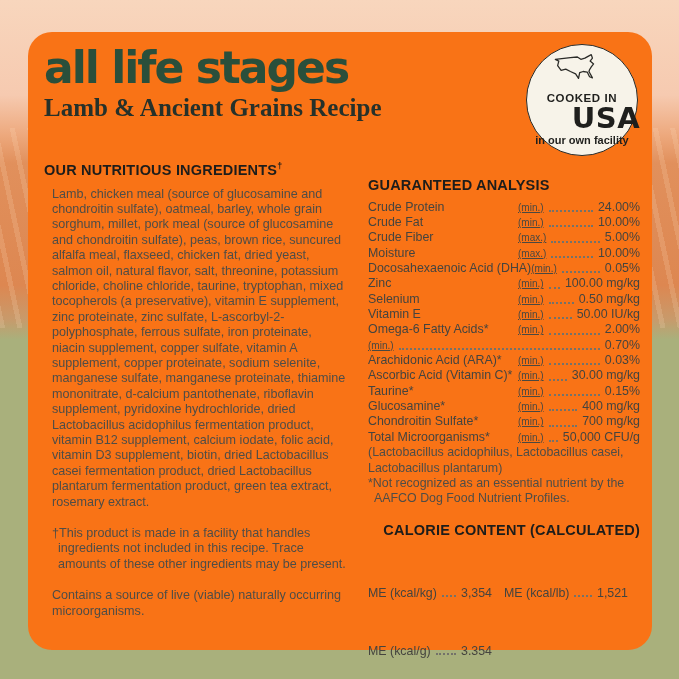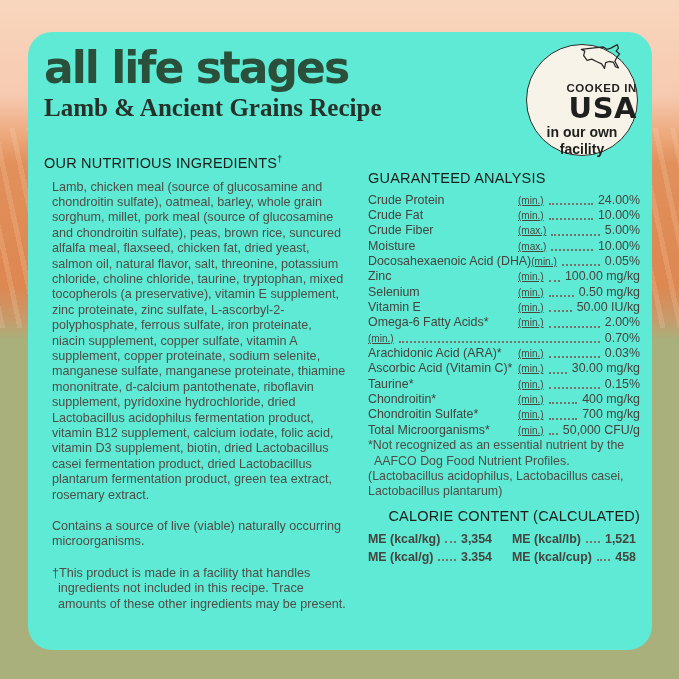--- a/index.html
+++ b/index.html
@@ -9,67 +9,67 @@
   .backdrop{position:absolute;inset:0;
     background:linear-gradient(180deg,
       #f8d6bd 0%, #f6cab0 14%, #eda87c 20%,
       #e1905c 24%, #dd8751 42%, #c89a6b 47%,
       #a9b07c 50%, #a9b07c 100%);}
   .wheat-streaks{position:absolute;left:0;top:128px;width:679px;height:200px;
     background:repeating-linear-gradient(78deg, rgba(255,226,195,.35) 0 5px, rgba(255,255,255,0) 5px 17px);
     opacity:.5;}
 
   .card{position:absolute;left:28px;top:32px;width:624px;height:618px;
-    background:#5eead4;border-radius:24px;}
+    background:#f97316;border-radius:24px;}
 
   .title{position:absolute;left:16px;top:14px;margin:0;
     font-family:"DejaVu Sans",sans-serif;font-weight:bold;
     font-size:44px;letter-spacing:-2px;color:#2a4f3b;line-height:1;}
   .subtitle{position:absolute;left:16px;top:62px;margin:0;
     font-family:"Liberation Serif",serif;font-weight:bold;
     font-size:25px;color:#26312a;line-height:1.1;}
 
   .badge{position:absolute;left:498px;top:12px;width:112px;height:112px;
     border:1.6px solid #2b2b28;border-radius:50%;background:#f7f3e9;
-    display:flex;flex-direction:column;align-items:flex-end;justify-content:center;
+    display:flex;flex-direction:column;align-items:center;justify-content:center;
     box-sizing:border-box;text-align:center;}
   .badge svg{display:block;margin-bottom:2px;}
   .badge-l1{font-size:11.5px;font-weight:600;letter-spacing:.6px;color:#1f1f1d;line-height:1.1;}
   .badge-l2{font-size:29px;font-weight:800;letter-spacing:.5px;color:#1f1f1d;line-height:1.02;
     font-family:"DejaVu Sans",sans-serif;margin-left:48px;}
-  .badge-l3{font-size:14px;font-weight:700;color:#1f1f1d;line-height:1.2;}
+  .badge-l3{font-size:11px;font-weight:700;color:#1f1f1d;line-height:1.2;}
 
   .col-left{position:absolute;left:16px;top:114px;width:310px;}
   .col-right{position:absolute;left:340px;top:130px;width:272px;}
 
-  h2.sec{margin:8px 0 6px 0;font-size:14.5px;font-weight:400;color:#1d1d1b;
+  h2.sec{margin:15px 0 6px 0;font-size:14.5px;font-weight:700;color:#1d1d1b;
     letter-spacing:.2px;line-height:1.15;}
   h2.sec sup{font-size:9px;vertical-align:super;}
 
   .body-txt{font-size:12.6px;line-height:15.4px;color:#4f4d47;margin:8px;}
   .hang{text-indent:-6px;padding-left:6px;}
   .mt16{margin-top:16px;}
   .mt12{margin-top:12px;}
 
   .ga-row{display:flex;align-items:flex-end;line-height:15.35px;
     font-size:12.4px;color:#45443f;white-space:nowrap;}
   .ga-label{flex:0 0 auto;min-width:150px;}
   .ga-basis{flex:0 0 auto;font-size:10px;color:#4a4841;text-decoration:underline;}
   .dots{flex:1 1 auto;border-bottom:2px dotted #74726a;margin:0 5px 3px 5px;min-width:8px;}
   .ga-value{flex:0 0 auto;text-align:right;}
 
   .note{font-size:12.4px;line-height:15.4px;color:#4f4d47;margin:0;}
 
   .cal-head{margin:24px 0 7px 0;text-align:right;}
-  .cal-cols{display:flex;gap:20px;font-weight:bold;}
+  .cal-cols{display:flex;gap:12px;}
   .cal-col{width:124px;}
   .cal-row{display:flex;align-items:baseline;font-size:12.4px;color:#45443f;
     line-height:18px;white-space:nowrap;}
   .cal-label{flex:0 0 auto;}
-  .cal-value{flex:0 0 auto;text-align:right;}
+  .cal-value{flex:0 0 auto;text-align:right;margin-top:40px;}
 </style>
 </head>
 <body>
 
 <div class="stage">
   <div class="backdrop"></div>
   <div class="wheat-streaks"></div>
 
   <div class="card">
 
@@ -83,22 +83,22 @@
         </svg>
       </span>
       <span class="badge-l1">COOKED IN</span>
       <span class="badge-l2">USA</span>
       <span class="badge-l3">in our own facility</span>
     </div>
 
     <div class="col-left">
       <h2 class="sec"><span>OUR NUTRITIOUS INGREDIENTS</span><sup>†</sup></h2>
       <p class="body-txt">Lamb, chicken meal (source of glucosamine and chondroitin sulfate), oatmeal, barley, whole grain sorghum, millet, pork meal (source of glucosamine and chondroitin sulfate), peas, brown rice, suncured alfalfa meal, flaxseed, chicken fat, dried yeast, salmon oil, natural flavor, salt, threonine, potassium chloride, choline chloride, taurine, tryptophan, mixed tocopherols (a preservative), vitamin E supplement, zinc proteinate, zinc sulfate, L-ascorbyl-2-polyphosphate, ferrous sulfate, iron proteinate, niacin supplement, copper sulfate, vitamin A supplement, copper proteinate, sodium selenite, manganese sulfate, manganese proteinate, thiamine mononitrate, d-calcium pantothenate, riboflavin supplement, pyridoxine hydrochloride, dried Lactobacillus acidophilus fermentation product, vitamin B12 supplement, calcium iodate, folic acid, vitamin D3 supplement, biotin, dried Lactobacillus casei fermentation product, dried Lactobacillus plantarum fermentation product, green tea extract, rosemary extract.</p>
+      <p class="body-txt hang mt16">†This product is made in a facility that handles ingredients not included in this recipe. Trace amounts of these other ingredients may be present.</p>
       <p class="body-txt mt16">Contains a source of live (viable) naturally occurring microorganisms.</p>
-      <p class="body-txt hang mt16">†This product is made in a facility that handles ingredients not included in this recipe. Trace amounts of these other ingredients may be present.</p>
     </div>
 
     <div class="col-right">
       <h2 class="sec">GUARANTEED ANALYSIS</h2>
 
       <div>
 
           <div class="ga-row">
             <span class="ga-label">Crude Protein</span>
             <span class="ga-basis">(min.)</span>
@@ -183,43 +183,43 @@
           </div>
 
           <div class="ga-row">
             <span class="ga-label">Taurine*</span>
             <span class="ga-basis">(min.)</span>
             <span class="dots"></span>
             <span class="ga-value">0.15%</span>
           </div>
 
           <div class="ga-row">
-            <span class="ga-label">Chondroitin*</span>
+            <span class="ga-label">Glucosamine*</span>
             <span class="ga-basis">(min.)</span>
             <span class="dots"></span>
             <span class="ga-value">400 mg/kg</span>
           </div>
 
           <div class="ga-row">
             <span class="ga-label">Chondroitin Sulfate*</span>
             <span class="ga-basis">(min.)</span>
             <span class="dots"></span>
             <span class="ga-value">700 mg/kg</span>
           </div>
 
           <div class="ga-row">
             <span class="ga-label">Total Microorganisms*</span>
             <span class="ga-basis">(min.)</span>
             <span class="dots"></span>
             <span class="ga-value">50,000 CFU/g</span>
           </div>
         </div>
 
+      <p class="note">(Lactobacillus acidophilus, Lactobacillus casei, Lactobacillus plantarum)</p>
       <p class="note hang mt12">*Not recognized as an essential nutrient by the AAFCO Dog Food Nutrient Profiles.</p>
-      <p class="note">(Lactobacillus acidophilus, Lactobacillus casei, Lactobacillus plantarum)</p>
 
       <h2 class="sec cal-head">CALORIE CONTENT (CALCULATED)</h2>
       <div class="cal-cols">
         <div class="cal-col">
 
             <div class="cal-row">
               <span class="cal-label">ME (kcal/kg)</span>
               <span class="dots"></span>
               <span class="cal-value">3,354</span>
             </div>
@@ -231,23 +231,18 @@
             </div>
           </div>
         <div class="cal-col">
 
             <div class="cal-row">
               <span class="cal-label">ME (kcal/lb)</span>
               <span class="dots"></span>
               <span class="cal-value">1,521</span>
             </div>
 
-            <div class="cal-row">
-              <span class="cal-label">ME (kcal/cup)</span>
-              <span class="dots"></span>
-              <span class="cal-value">458</span>
-            </div>
           </div>
       </div>
     </div>
 
   </div>
 </div>
 
 </body></html>

